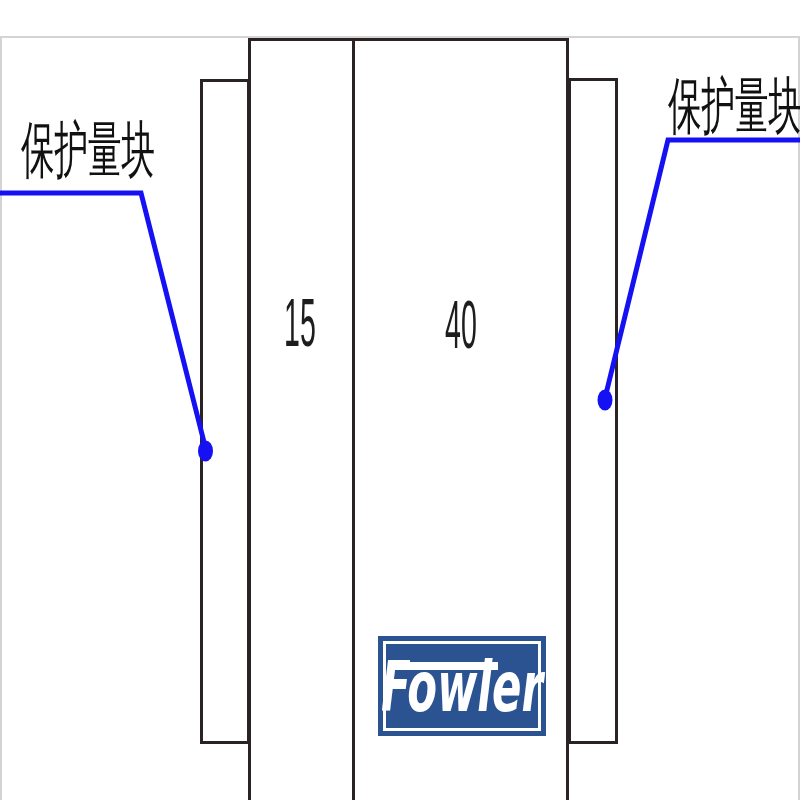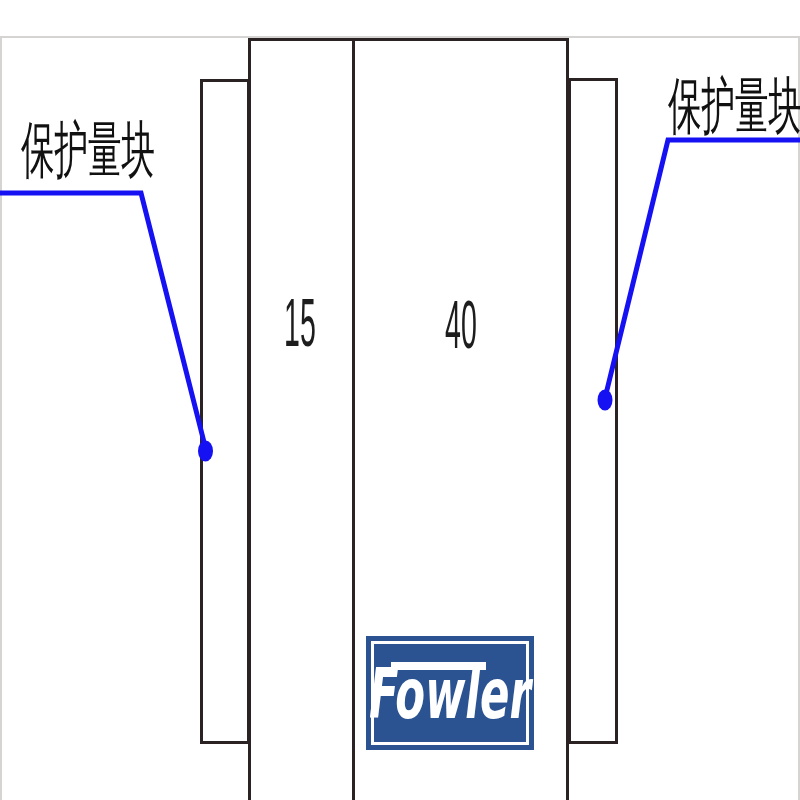--- a/index.html
+++ b/index.html
@@ -43,21 +43,21 @@
     color:#111;
     transform:translate(-50%,-50%) scale(0.54,1);
     white-space:nowrap;
   }
   .cjk-left{left:88px;top:114px;}
   .cjk-right{left:735px;top:70px;}
   
   svg.leaders{position:absolute;left:0;top:0;width:800px;height:800px;z-index:6;pointer-events:none;}
   
   .logo{
-    position:absolute;left:366px;top:600px;width:168px;height:114px;
+    position:absolute;left:378px;top:600px;width:168px;height:100px;
     background:var(--logo_bg);z-index:4;text-align:center;
   }
   .logo-inner{
     position:absolute;left:5px;top:5px;right:5px;bottom:5px;
     border:3px solid var(--logo_fg);
   }
   .logo-bar{
     position:absolute;left:17px;top:18px;width:95px;height:8px;
     background:var(--logo_fg);
   }

